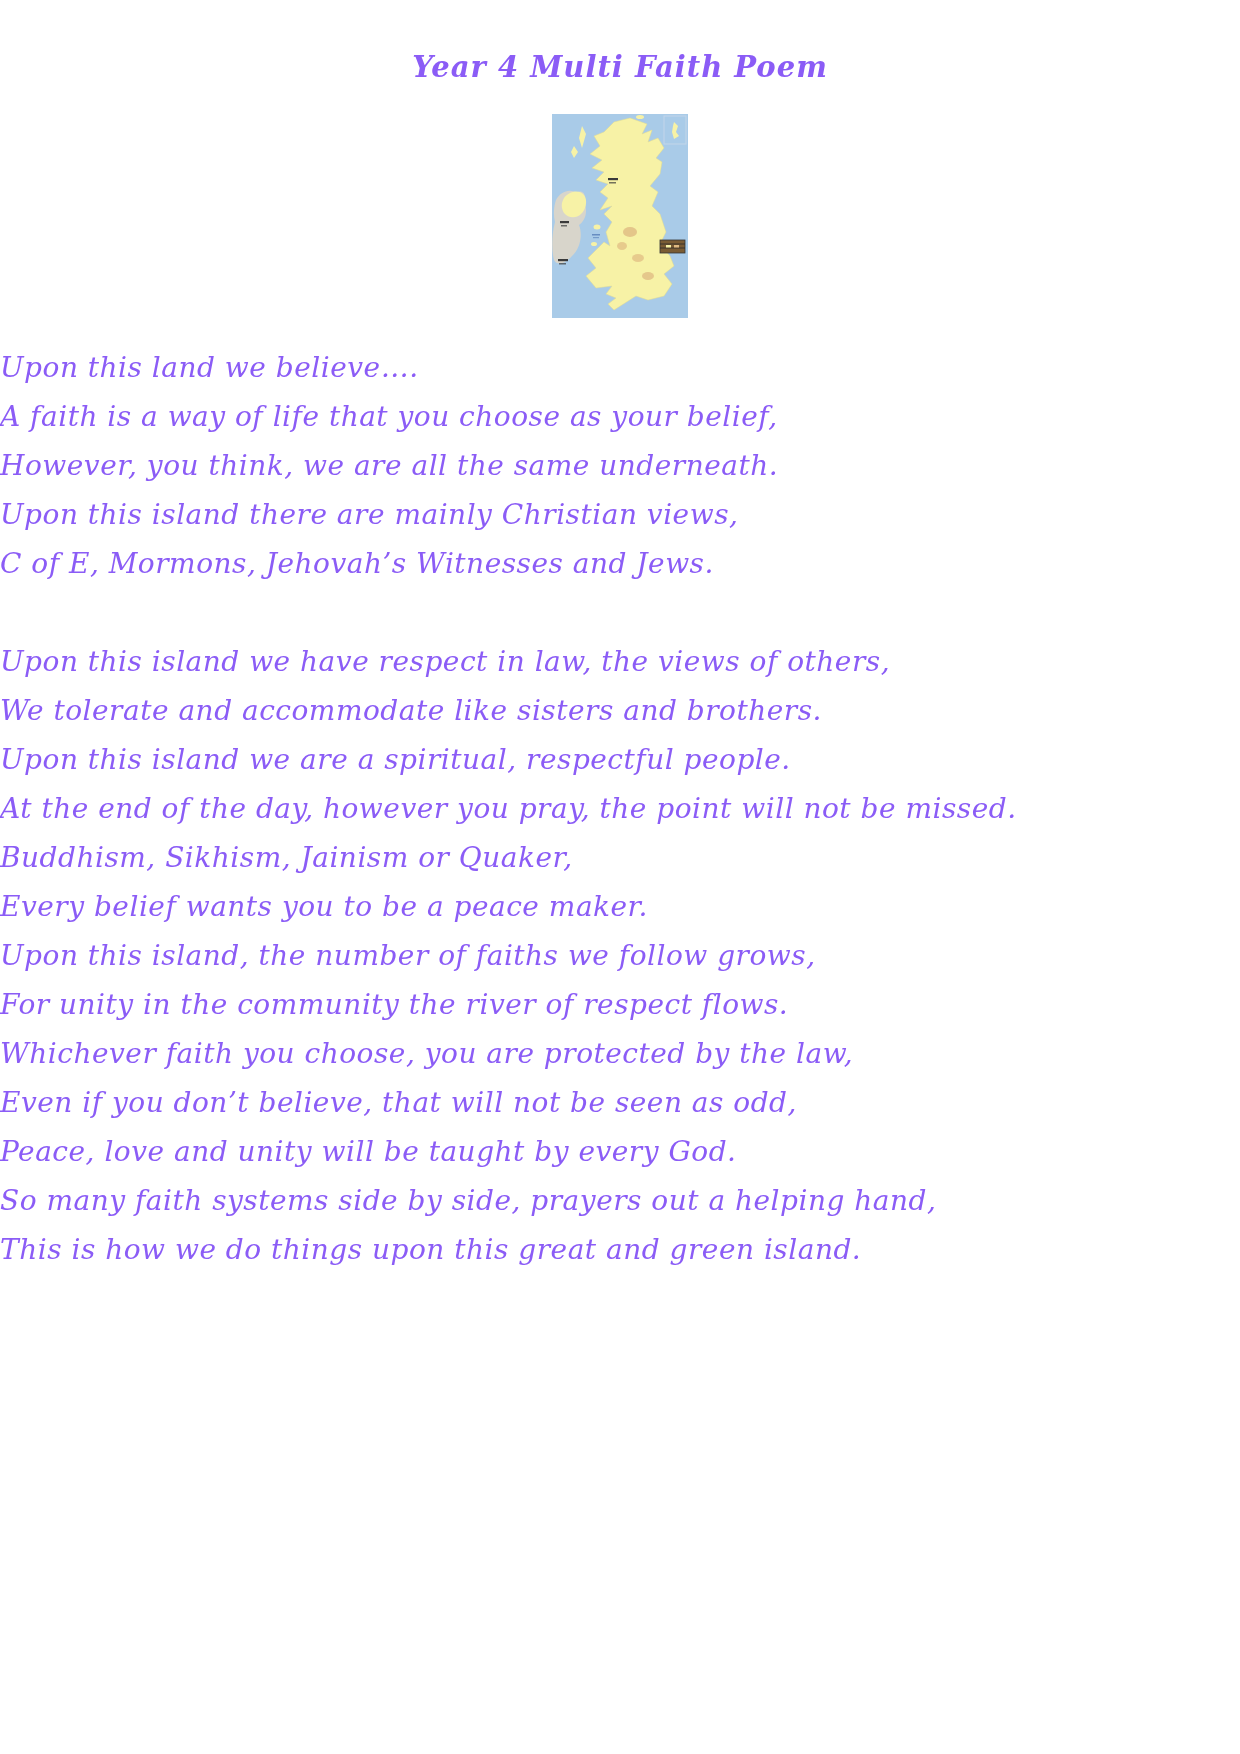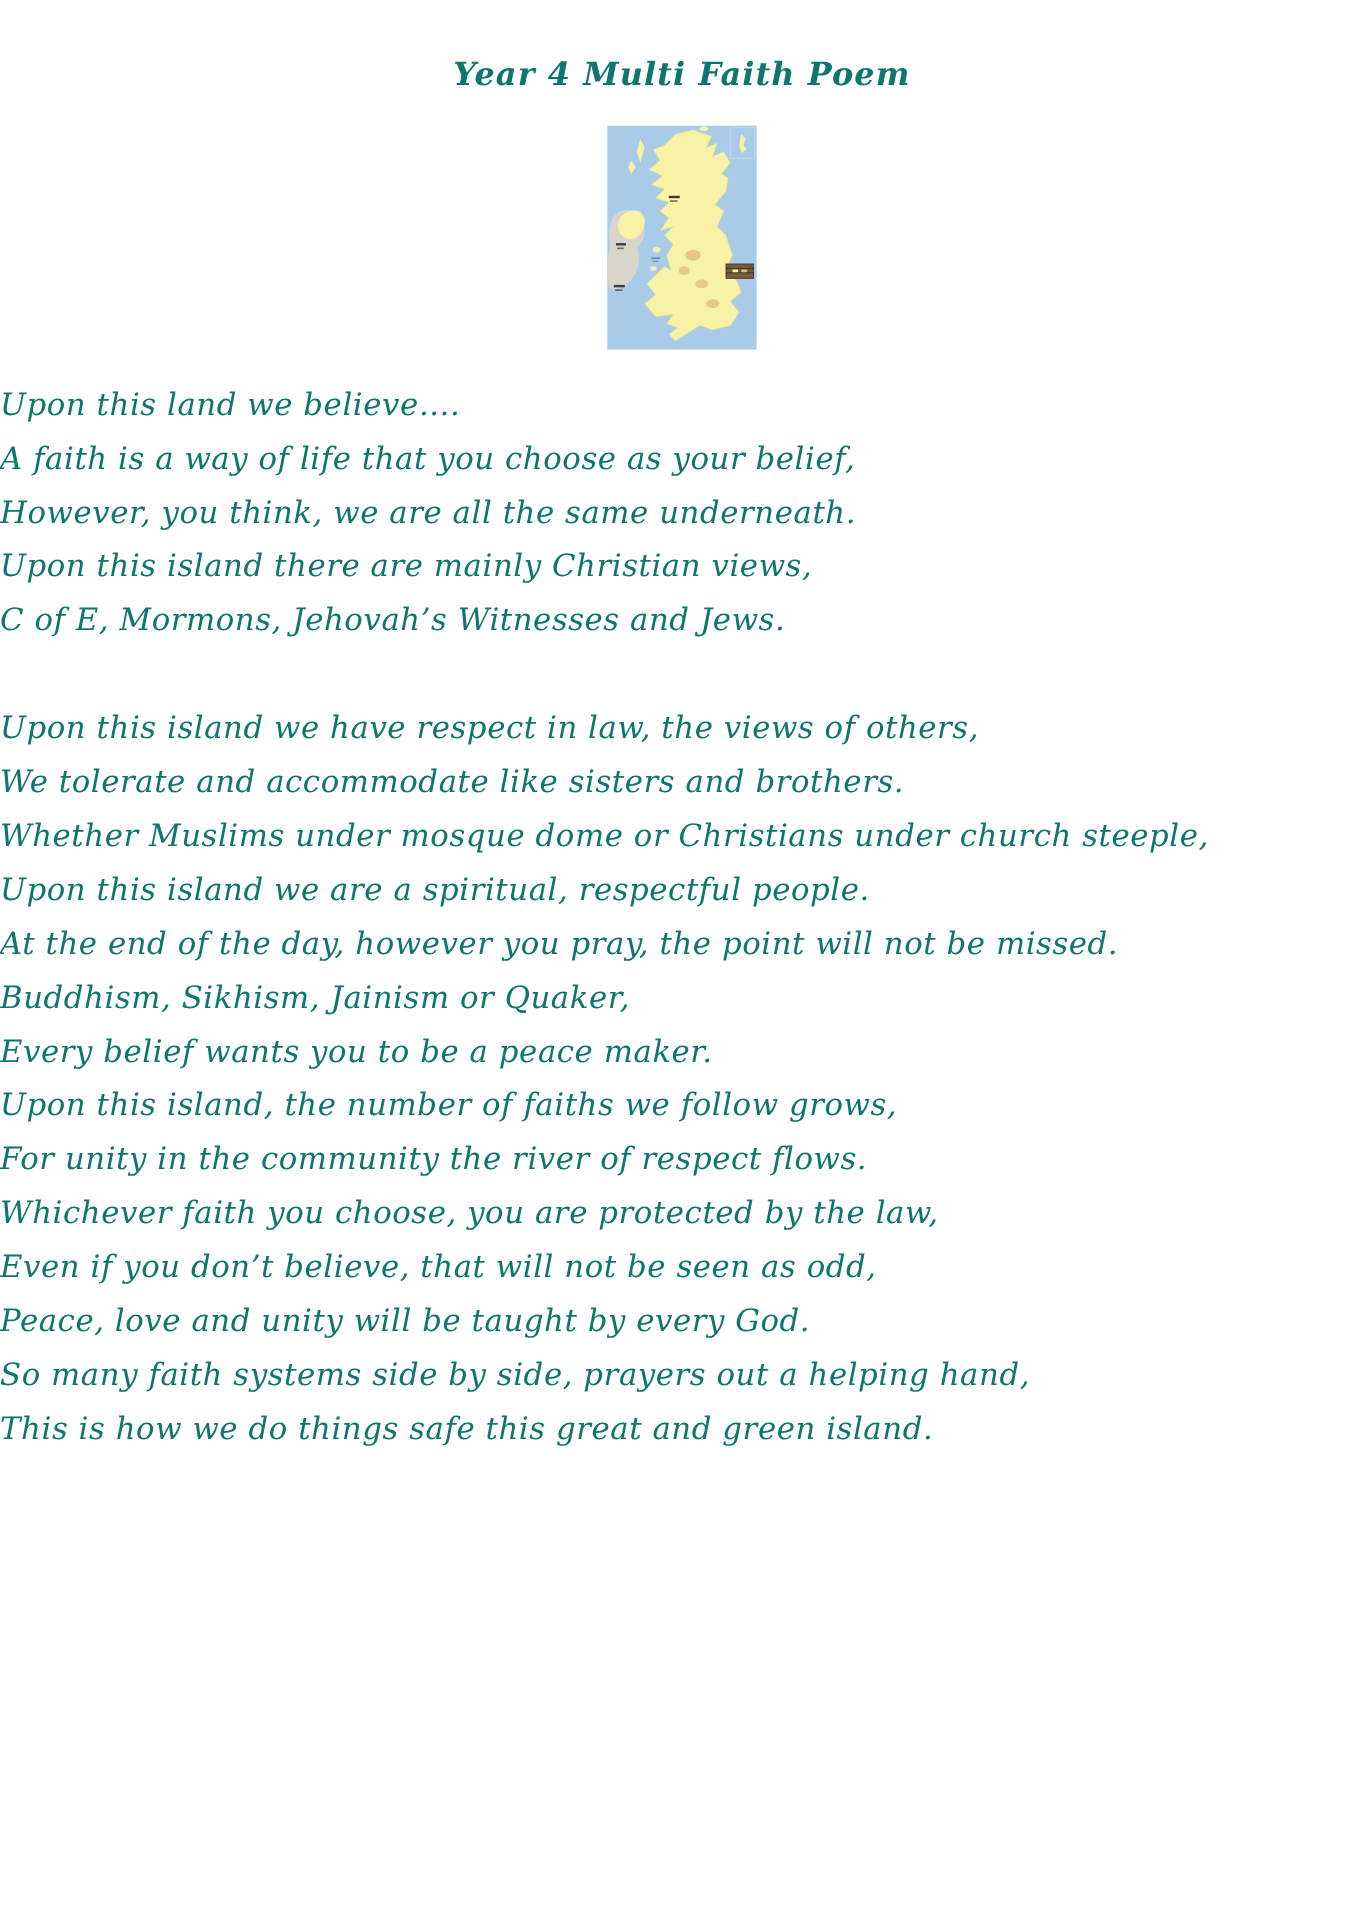--- a/index.html
+++ b/index.html
@@ -8,21 +8,21 @@
     background: #ffffff;
   }
   .page {
     position: relative;
     width: 1240px;
     height: 1486px;
     margin: 0 auto;
     background: #ffffff;
     overflow: hidden;
     font-family: "DejaVu Serif", "Liberation Serif", serif;
-    color: #0f766e;
+    color: #8b5cf6;
   }
   .title {
     margin: 0;
     padding-top: 50px;
     text-align: center;
     font-size: 29px;
     font-weight: 600;
     font-style: italic;
     letter-spacing: 1px;
     line-height: 34px;
@@ -114,27 +114,26 @@
     <p>Upon this land we believe….</p>
     <p>A faith is a way of life that you choose as your belief,</p>
     <p>However, you think, we are all the same underneath.</p>
     <p>Upon this island there are mainly Christian views,</p>
     <p>C of E, Mormons, Jehovah’s Witnesses and Jews.</p>
 
     <div class="stanza-break"></div>
 
     <p>Upon this island we have respect in law, the views of others,</p>
     <p>We tolerate and accommodate like sisters and brothers.</p>
-    <p>Whether Muslims under mosque dome or Christians under church steeple,</p>
     <p>Upon this island we are a spiritual, respectful people.</p>
     <p>At the end of the day, however you pray, the point will not be missed.</p>
     <p>Buddhism, Sikhism, Jainism or Quaker,</p>
     <p>Every belief wants you to be a peace maker.</p>
     <p>Upon this island, the number of faiths we follow grows,</p>
     <p>For unity in the community the river of respect flows.</p>
     <p>Whichever faith you choose, you are protected by the law,</p>
     <p>Even if you don’t believe, that will not be seen as odd,</p>
     <p>Peace, love and unity will be taught by every God.</p>
     <p>So many faith systems side by side, prayers out a helping hand,</p>
-    <p>This is how we do things safe this great and green island.</p>
+    <p>This is how we do things upon this great and green island.</p>
   </div>
 
 </div>
 
 </body></html>

